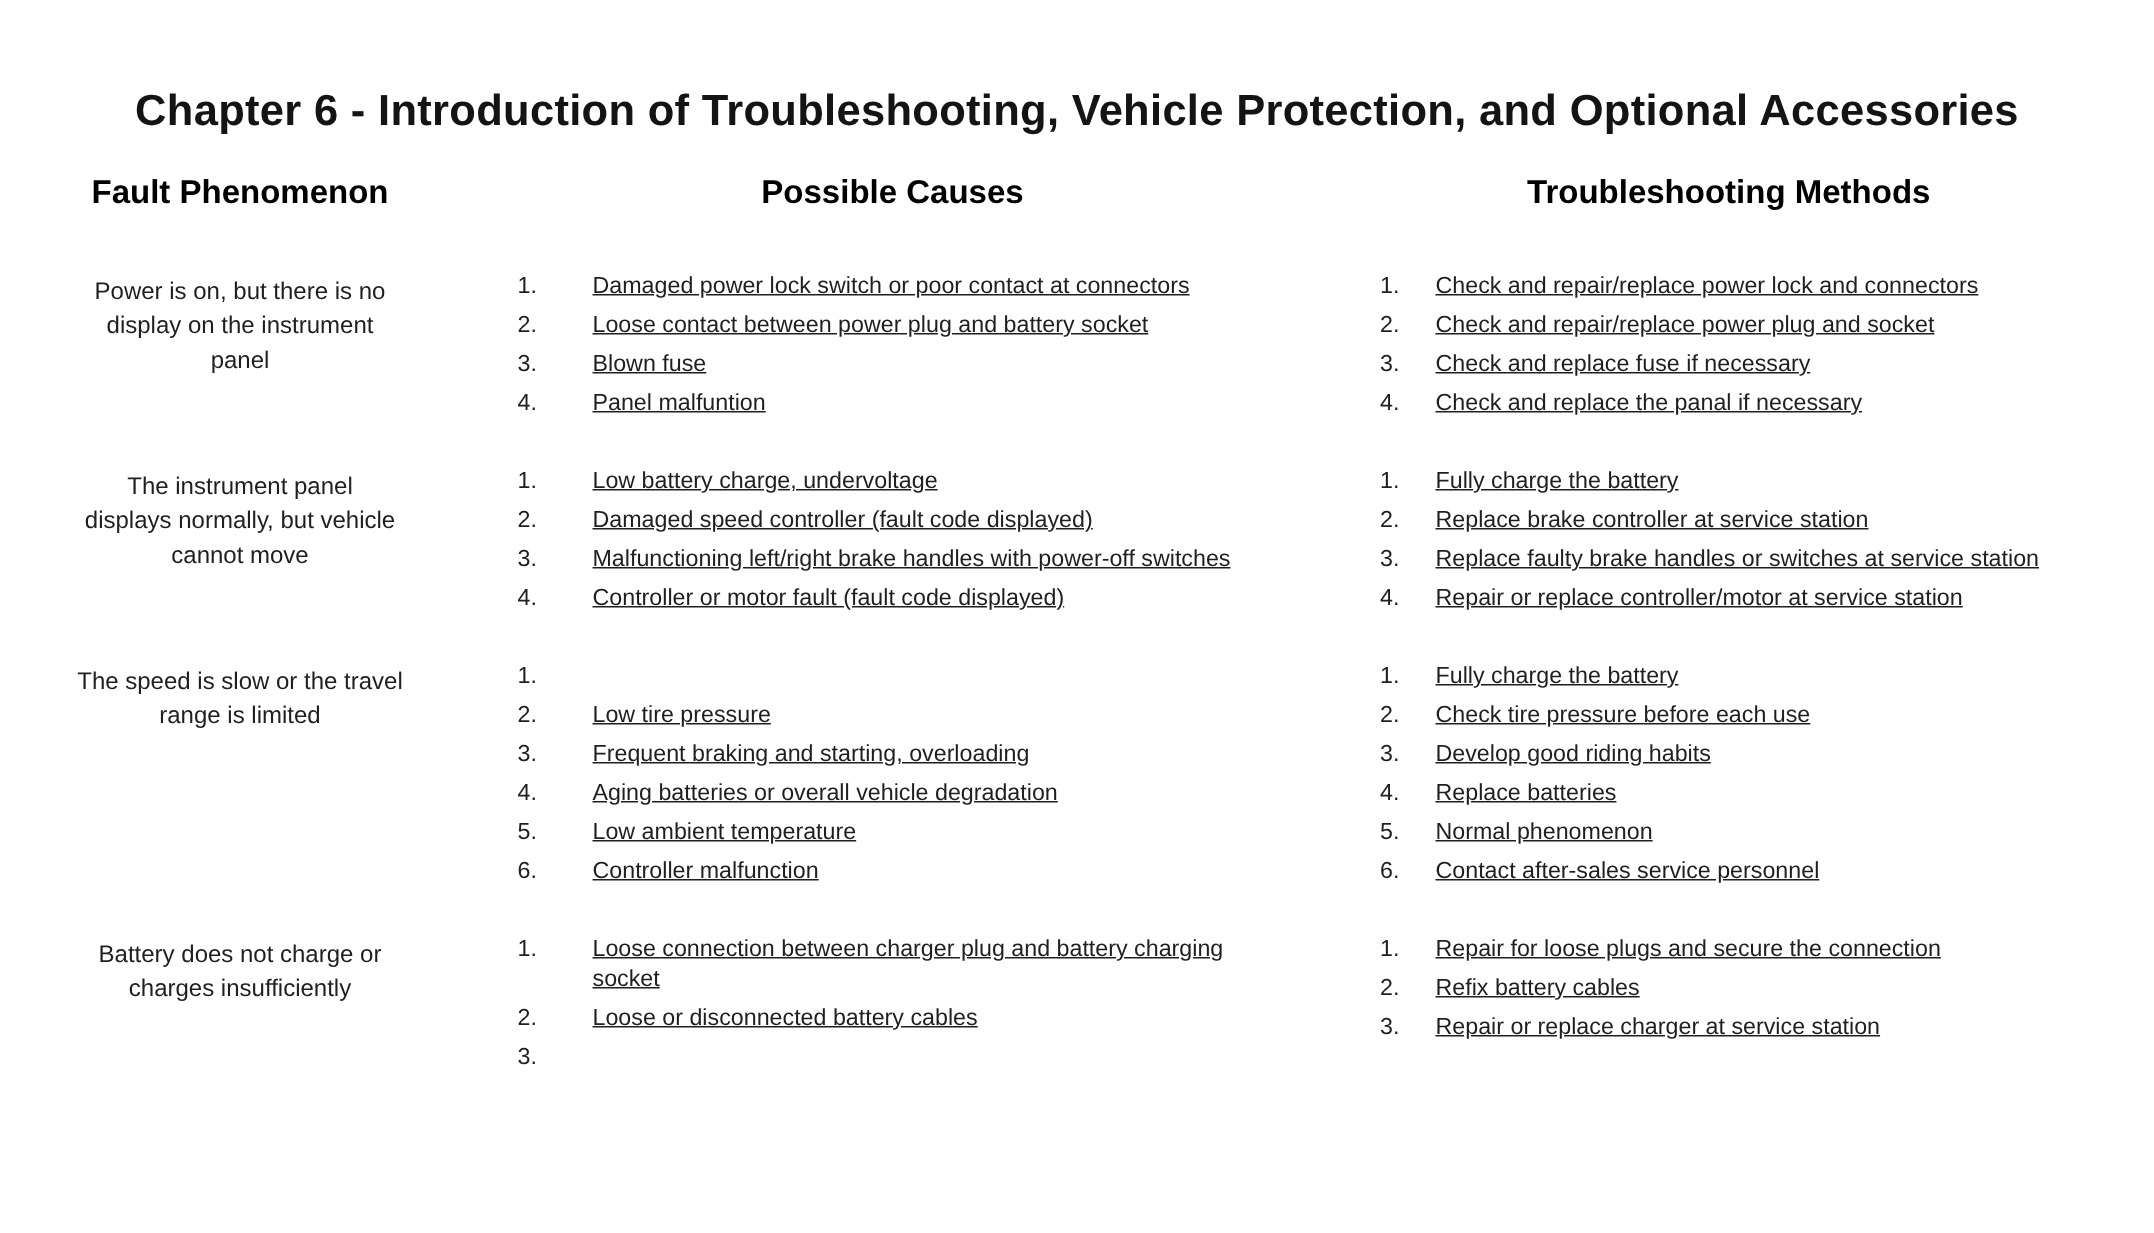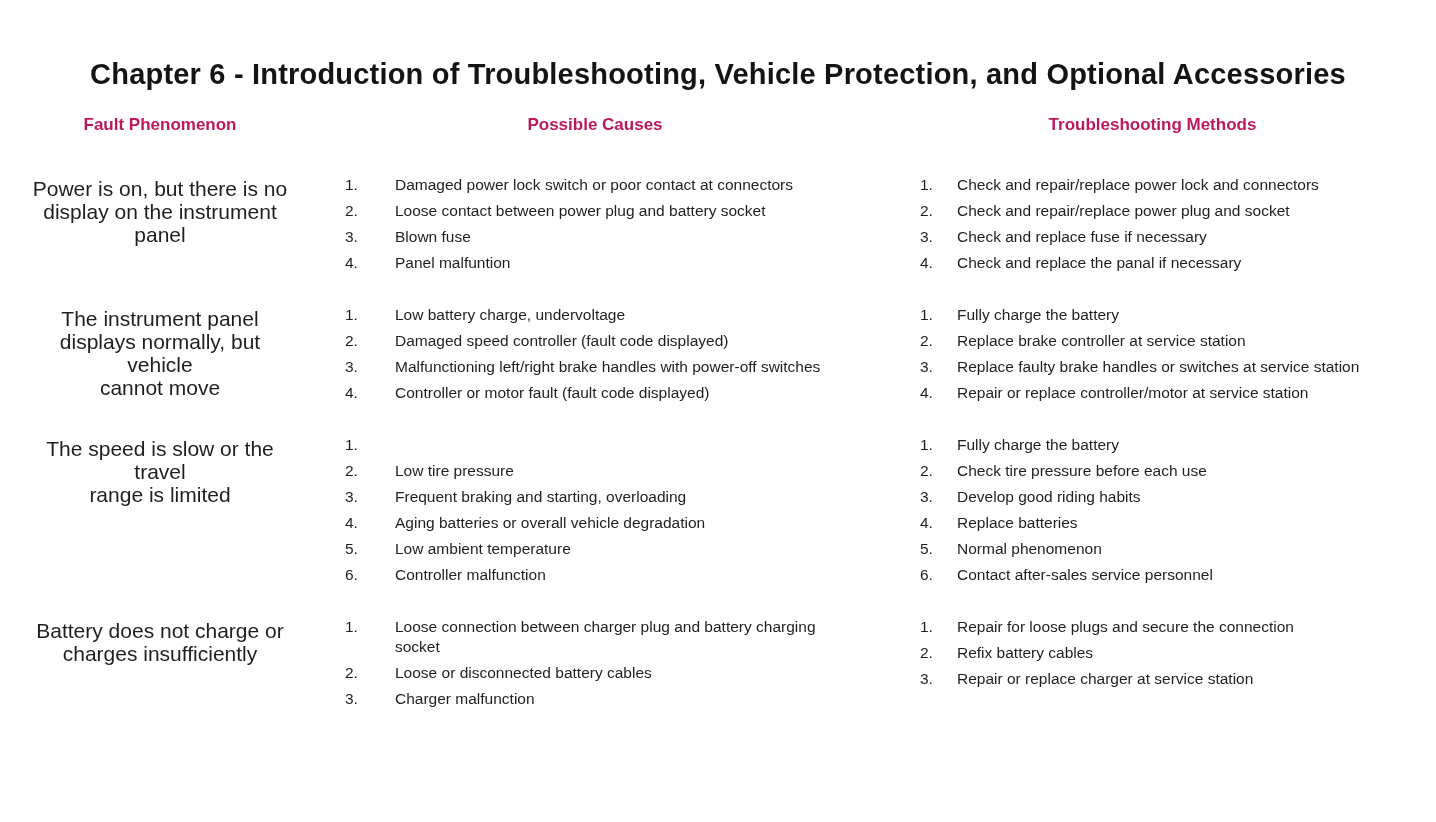--- a/index.html
+++ b/index.html
@@ -34,49 +34,49 @@
     display: grid;
     grid-template-columns: 260px 40px 530px 45px 1fr;
     margin: 0 36px 0 30px;
   }
   .c1 { grid-column: 1; }
   .c2 { grid-column: 3; }
   .c3 { grid-column: 5; }
 
   .thead { margin-top: 24px; }
   .th {
-    font-size: 17px;
+    font-size: 22px;
     font-weight: bold;
     text-align: center;
-    color: #be185d;
+    color: #000000;
   }
 
   .tbody { margin-top: 40px; }
   .trow { margin-bottom: 26px; }
 
   .phenomenon {
-    font-size: 21px;
+    font-size: 16px;
     line-height: 23px;
     text-align: center;
     white-space: pre-line;
     padding-top: 2px;
   }
 
   .numlist { display: block; }
   .li {
     display: flex;
     align-items: flex-start;
     margin-bottom: 6px;
     font-size: 15.5px;
     line-height: 20px;
   }
   .num { flex: 0 0 auto; padding-left: 15px; }
   .causes .num  { width: 65px; }
   .methods .num { width: 52px; }
-  .txt { flex: 1 1 auto; }
+  .txt { flex: 1 1 auto; text-decoration: underline; }
 </style>
 </head>
 <body>
 
 <div class="page">
 
   <h1 class="title">Chapter 6 - Introduction of Troubleshooting, Vehicle Protection, and Optional Accessories</h1>
 
 
   <div>
@@ -246,21 +246,20 @@
               <div class="li">
                 <span class="num">1.</span>
                 <span class="txt">Loose connection between charger plug and battery charging socket</span>
               </div>
               <div class="li">
                 <span class="num">2.</span>
                 <span class="txt">Loose or disconnected battery cables</span>
               </div>
               <div class="li">
                 <span class="num">3.</span>
-                <span class="txt">Charger malfunction</span>
               </div>
             </div>
     </div>
     <div class="methods c3">
       <div class="numlist">
               <div class="li">
                 <span class="num">1.</span>
                 <span class="txt">Repair for loose plugs and secure the connection</span>
               </div>
               <div class="li">

